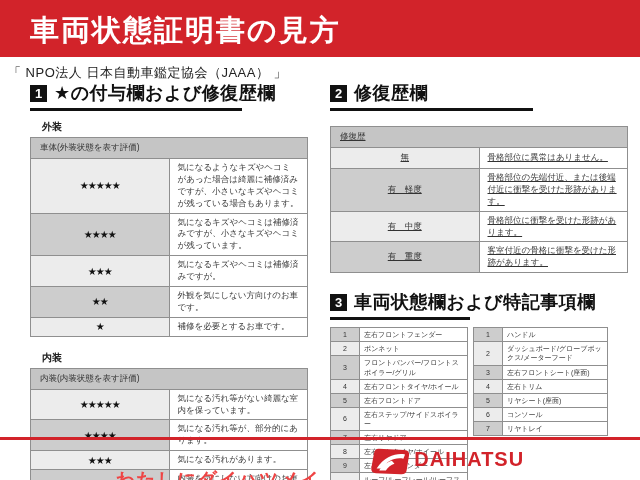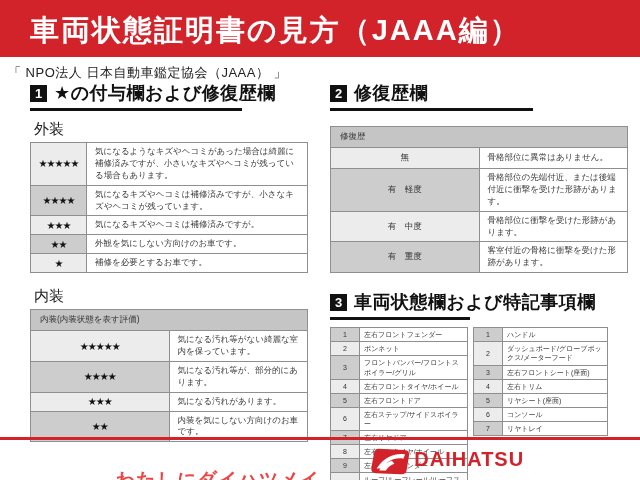--- a/index.html
+++ b/index.html
@@ -12,53 +12,53 @@
     --txt:#333;
   }
   *{box-sizing:border-box;}
   html,body{margin:0;padding:0;}
   body{
     width:640px;height:480px;position:relative;overflow:hidden;background:#fff;
     font-family:"Liberation Sans","DejaVu Sans",sans-serif;color:var(--txt);
   }
   .titlebar{
     position:absolute;top:0;left:0;width:640px;height:57px;background:var(--red);
-    display:flex;align-items:center;justify-content:flex-start;
+    display:flex;align-items:center;justify-content:space-between;
     padding:4px 24px 0 30px;color:#fff;font-weight:bold;font-size:29px;letter-spacing:2px;
   }
   .subtitle{position:absolute;top:64px;left:8px;font-size:13px;color:#222;letter-spacing:0.5px;}
 
   .col{position:absolute;top:81px;}
   .col-left{left:30px;width:278px;}
   .col-right{left:330px;width:298px;}
 
   .sec-header{display:flex;align-items:center;gap:7px;}
   .sec-num{
     background:#111;color:#fff;font-weight:bold;font-size:13px;
     width:17px;height:17px;display:flex;align-items:center;justify-content:center;flex:none;
   }
   .sec-title{font-weight:bold;font-size:18px;color:#111;letter-spacing:0.5px;white-space:nowrap;}
   .sec-rule{height:3px;background:#111;margin-top:3px;}
   .rule-1{width:212px;}
   .rule-2{width:203px;}
   .rule-3{width:140px;}
 
-  .sub-label{font-weight:normal;font-size:15px;color:#222;margin:9px 0 3px 4px;}
+  .sub-label{font-weight:bold;font-size:10px;color:#222;margin:9px 0 3px 12px;}
   .mt-gap{margin-top:14px;}
 
   table{border-collapse:collapse;width:100%;table-layout:fixed;}
   td{border:1px solid var(--cell-border);vertical-align:middle;}
   .head-cell{background:var(--head-bg);font-size:8.5px;padding:4px 9px;text-align:left;color:#333;}
   .star-cell{width:56px;text-align:center;font-size:10px;letter-spacing:-1px;padding:2px;color:#111;}
   .desc-cell{font-size:8.5px;padding:3px 8px;background:#fff;line-height:1.4;color:#3a3a3a;}
   .bg-light{background:var(--row-light);}
   .bg-gray{background:var(--row-gray);}
   .repair-label{width:44px;text-align:center;font-size:8.5px;padding:4px 1px;white-space:nowrap;color:#333;}
 
-  .repair-table{margin-top:15px;}
+  .repair-table{margin-top:15px;text-decoration:underline;}
   .sec3-head{margin-top:17px;}
   .parts-row{display:flex;gap:5px;margin-top:7px;align-items:flex-start;}
   .parts-l{width:138px;flex:none;}
   .parts-r{width:135px;flex:none;}
   .part-no{width:29px;text-align:center;font-size:7px;padding:2px 1px;color:#333;}
   .part-name{font-size:7px;padding:2px 4px;background:#fff;line-height:1.3;color:#3a3a3a;}
 
   .footer-line{position:absolute;top:437px;left:0;width:640px;height:3px;background:var(--red);}
   .footer{
     position:absolute;top:443px;left:0;width:640px;height:37px;
@@ -66,37 +66,39 @@
   }
   .slogan{color:#ef4444;font-weight:bold;font-size:19px;letter-spacing:1px;margin-top:36px;}
   .brand{display:flex;align-items:flex-start;gap:3px;}
   .brand-text{color:var(--red);font-weight:bold;font-size:20px;letter-spacing:1px;}
 </style>
 </head>
 <body>
 
 <header class="titlebar">
   <span>車両状態証明書の見方</span>
-  <span>（JAAA編）</span>
 </header>
 
 <div class="subtitle">「 NPO法人 日本自動車鑑定協会（JAAA） 」</div>
 
 <div class="col col-left">
   <div>
     <div class="sec-header">
       <span class="sec-num">1</span>
       <span class="sec-title">★の付与欄および修復歴欄</span>
     </div>
     <div class="sec-rule rule-1"></div>
   </div>
 
   <div class="sub-label">外装</div>
   <table>
       <tbody>
+        <tr>
+          <td class="head-cell" colspan="2">車体(外装状態を表す評価)</td>
+        </tr>
         <tr>
           <td class="star-cell bg-light">★★★★★</td>
           <td class="desc-cell">気になるようなキズやヘコミがあった場合は綺麗に補修済みですが、小さいなキズやヘコミが残っている場合もあります。</td>
         </tr>
         <tr>
           <td class="star-cell bg-gray">★★★★</td>
           <td class="desc-cell">気になるキズやヘコミは補修済みですが、小さなキズやヘコミが残っています。</td>
         </tr>
         <tr>
           <td class="star-cell bg-light">★★★</td>

